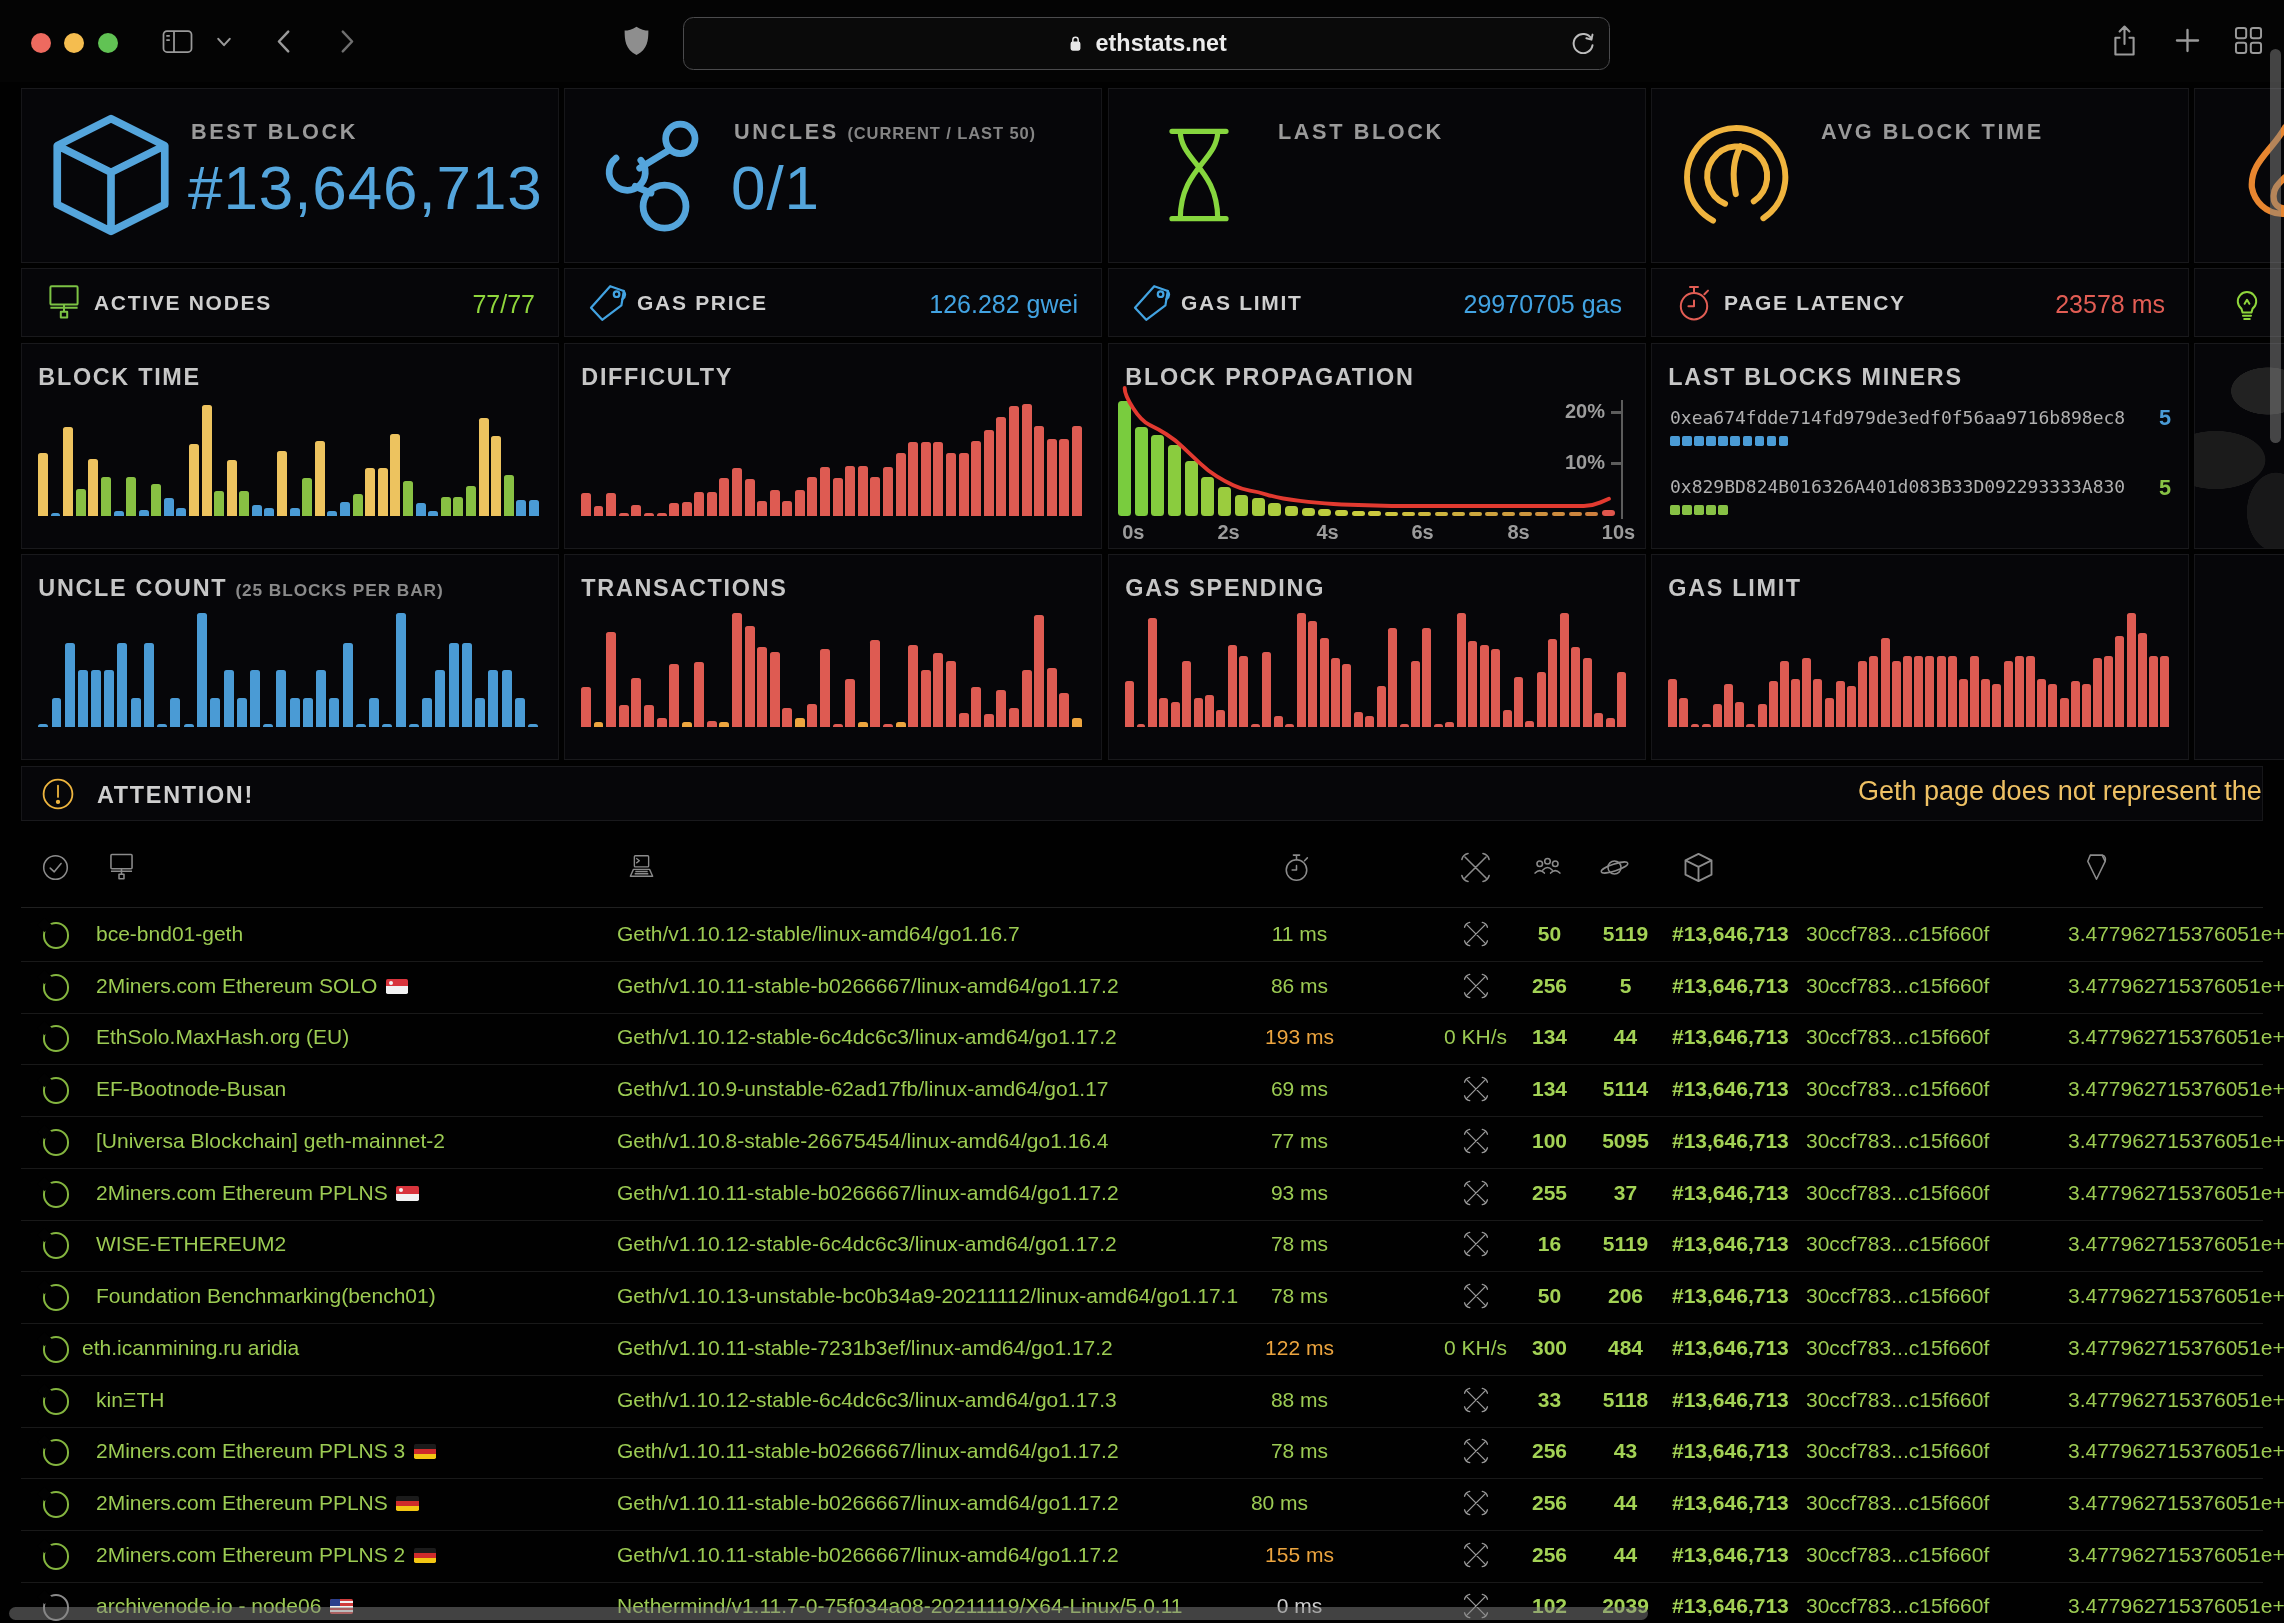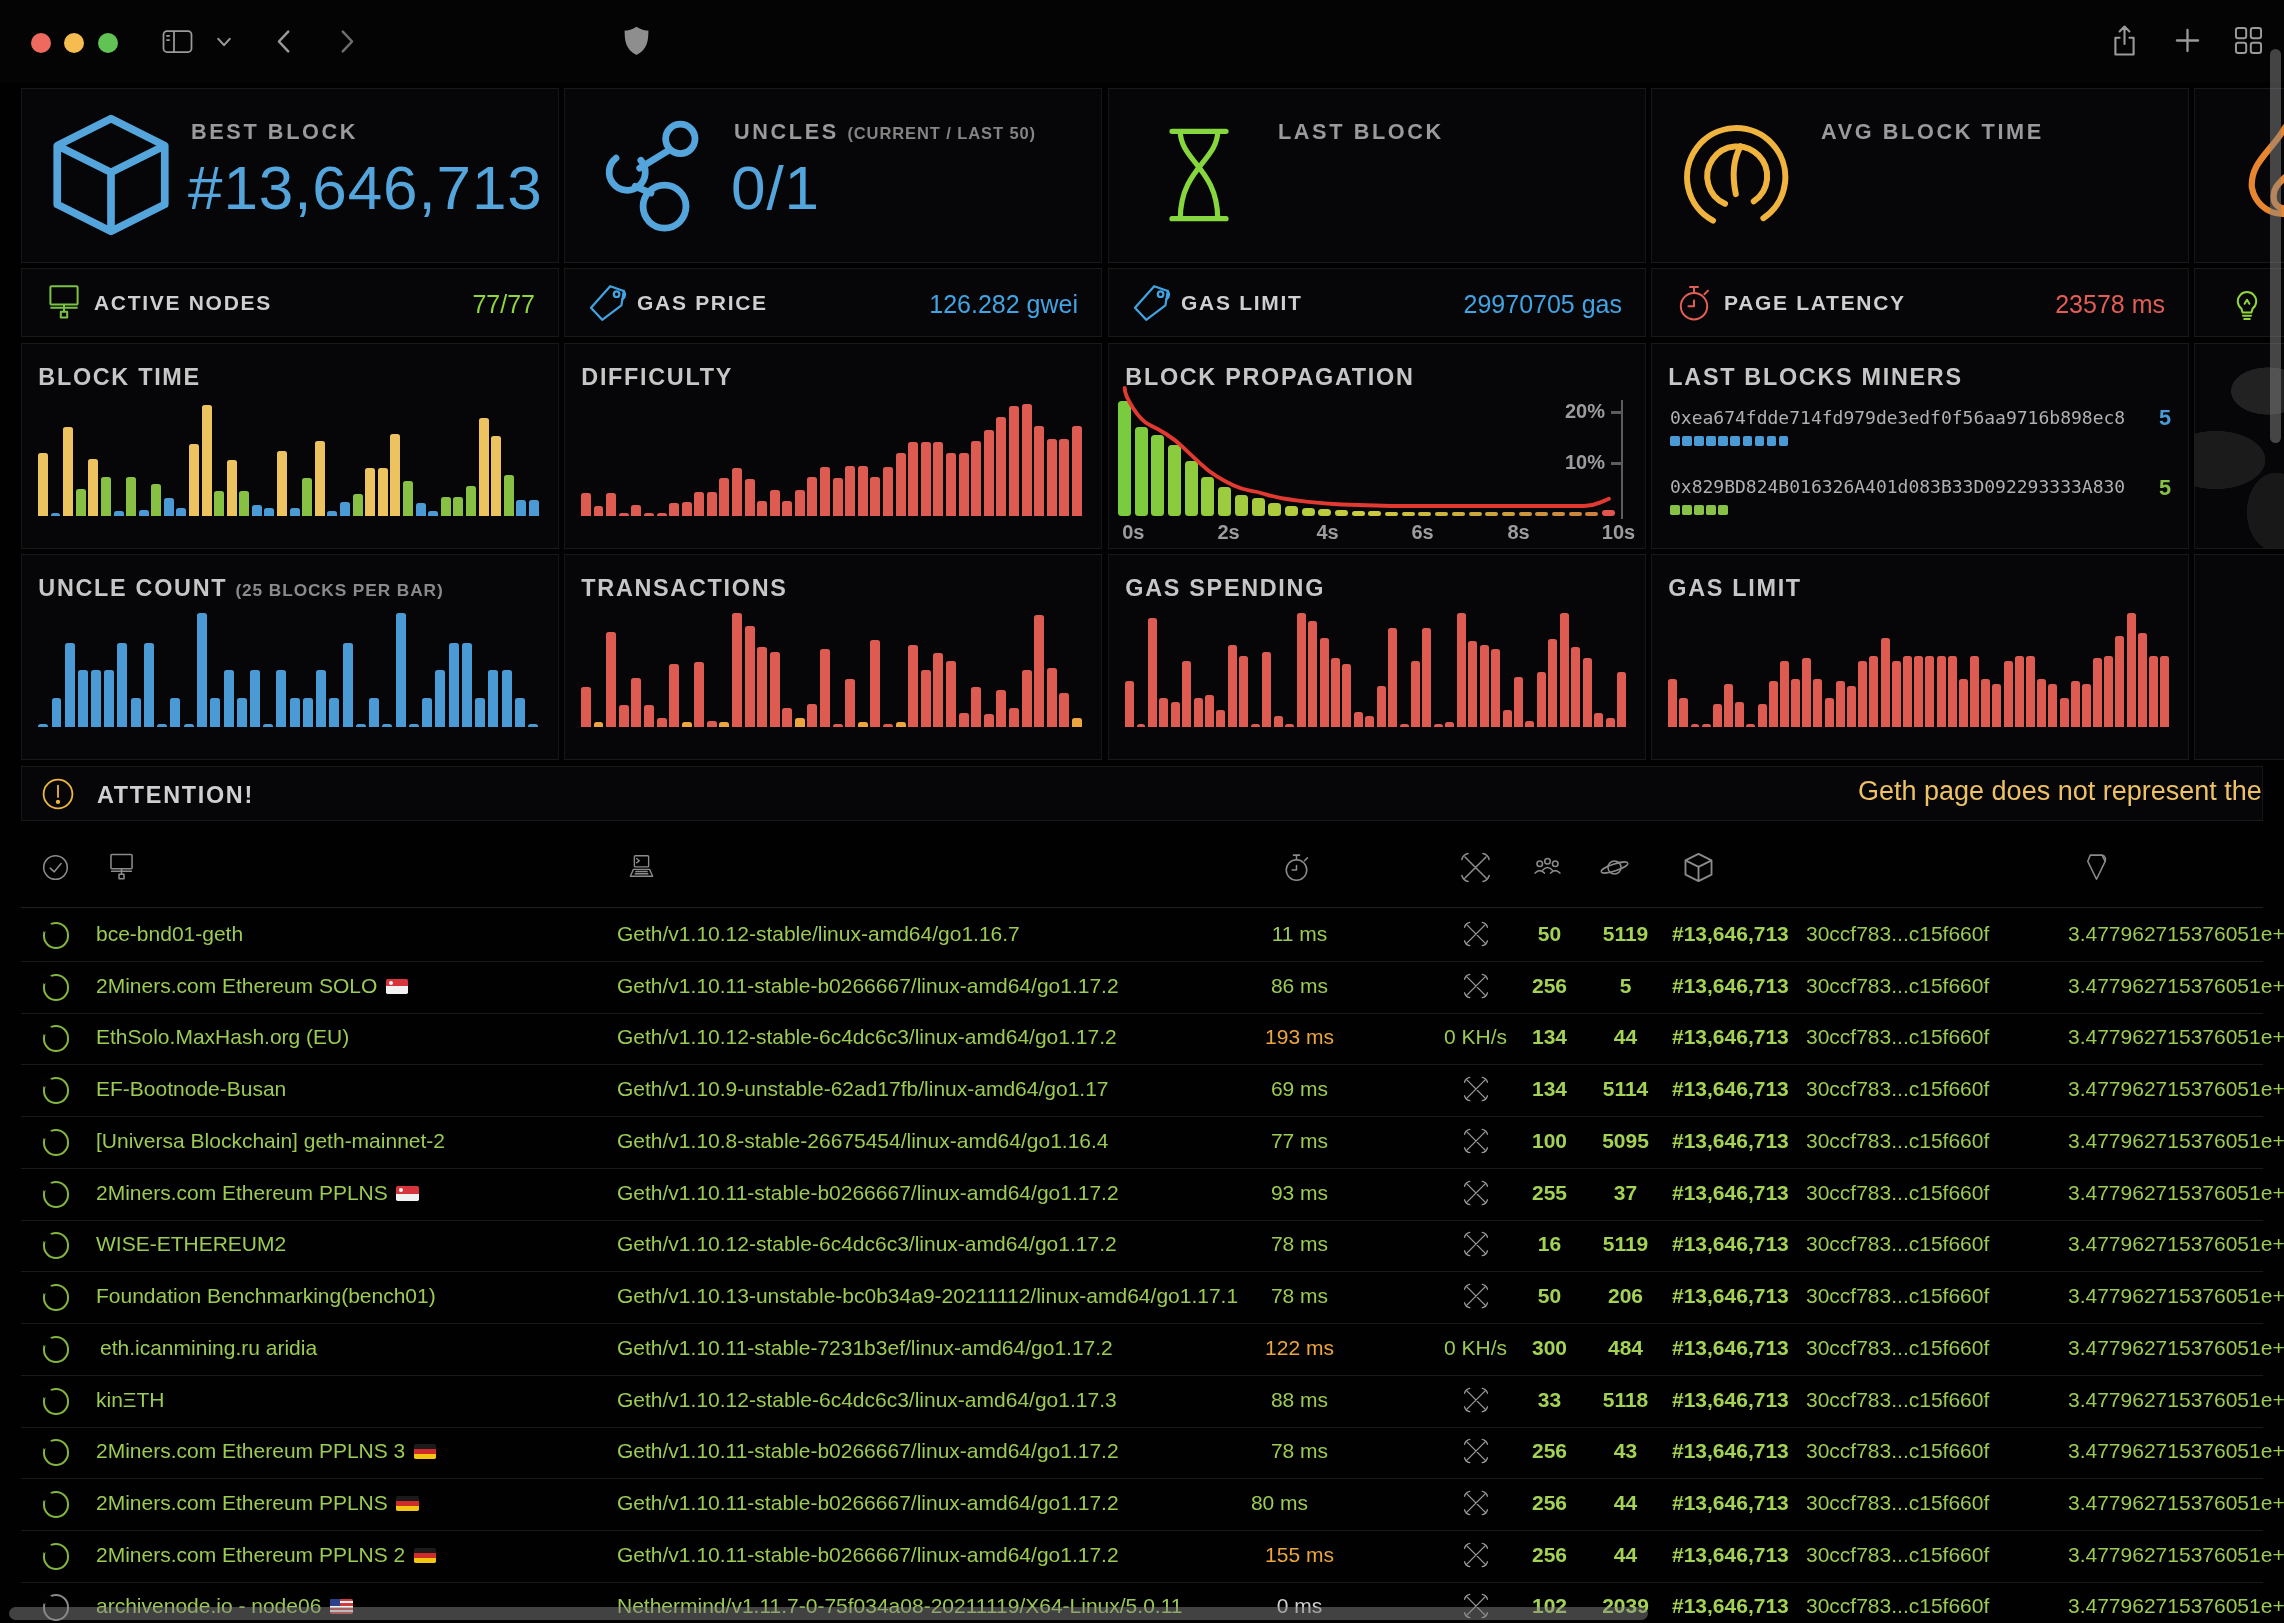--- a/index.html
+++ b/index.html
@@ -199,20 +199,29 @@
     </svg>
   <svg class="ci" style="left:269px;top:26px;width:31px;height:31px" viewBox="0 0 36 36" width="31" height="31">
       <use href="#i-back"></use>
     </svg>
   <svg class="ci" style="left:331px;top:26px;width:31px;height:31px;color:#6f6f6f" viewBox="0 0 36 36" width="31" height="31">
       <use href="#i-fwd"></use>
     </svg>
   <svg class="ci" style="left:620px;top:24px;width:33px;height:33px" viewBox="0 0 38 38" width="33" height="33">
       <use href="#i-shield"></use>
     </svg>
+  <div class="urlbar">
+    <svg style="width:19px;height:22.5px;color:#e6e6e6" viewBox="0 0 22 26" width="19" height="22.5">
+        <use href="#i-lock"></use>
+      </svg>
+    <span class="urltxt">ethstats.net</span>
+    <svg class="refresh" viewBox="0 0 32 32" width="28" height="28">
+        <use href="#i-refresh"></use>
+      </svg>
+  </div>
   <svg class="ci" style="left:2107px;top:23.4px;width:35px;height:35px" viewBox="0 0 40 40" width="35" height="35">
       <use href="#i-share"></use>
     </svg>
   <svg class="ci" style="left:2171px;top:24px;width:33px;height:33px" viewBox="0 0 38 38" width="33" height="33">
       <use href="#i-plus"></use>
     </svg>
   <svg class="ci" style="left:2232px;top:24px;width:33px;height:33px" viewBox="0 0 38 38" width="33" height="33">
       <use href="#i-grid"></use>
     </svg>
 </div>
@@ -791,21 +800,21 @@
           <use href="#i-pickaxe"></use>
         </svg>
         <span class="cell ctr boldc" style="left:1485px;width:87px">50</span>
         <span class="cell ctr boldc" style="left:1561px;width:87px">206</span>
         <span class="cell boldc" style="left:1651px">#13,646,713</span>
         <span class="cell" style="left:1785px">30ccf783...c15f660f</span>
         <span class="cell" style="left:2047px">3.477962715376051e+21</span>
       </div>
       <div class="trow" style="top: 414px;">
         <span class="ring "></span>
-        <span class="cell" style="left:79px">eth.icanmining.ru aridia</span>
+        <span class="cell" style="left:61px">eth.icanmining.ru aridia</span>
         <span class="cell" style="left:596px">Geth/v1.10.11-stable-7231b3ef/linux-amd64/go1.17.2</span>
         <span class="cell ctr lat-warn" style="left:1218px;width:121px">122 ms</span>
         <span class="cell ctr" style="left:1394px;width:121px">0 KH/s</span>
         <span class="cell ctr boldc" style="left:1485px;width:87px">300</span>
         <span class="cell ctr boldc" style="left:1561px;width:87px">484</span>
         <span class="cell boldc" style="left:1651px">#13,646,713</span>
         <span class="cell" style="left:1785px">30ccf783...c15f660f</span>
         <span class="cell" style="left:2047px">3.477962715376051e+21</span>
       </div>
       <div class="trow" style="top: 466px;">

